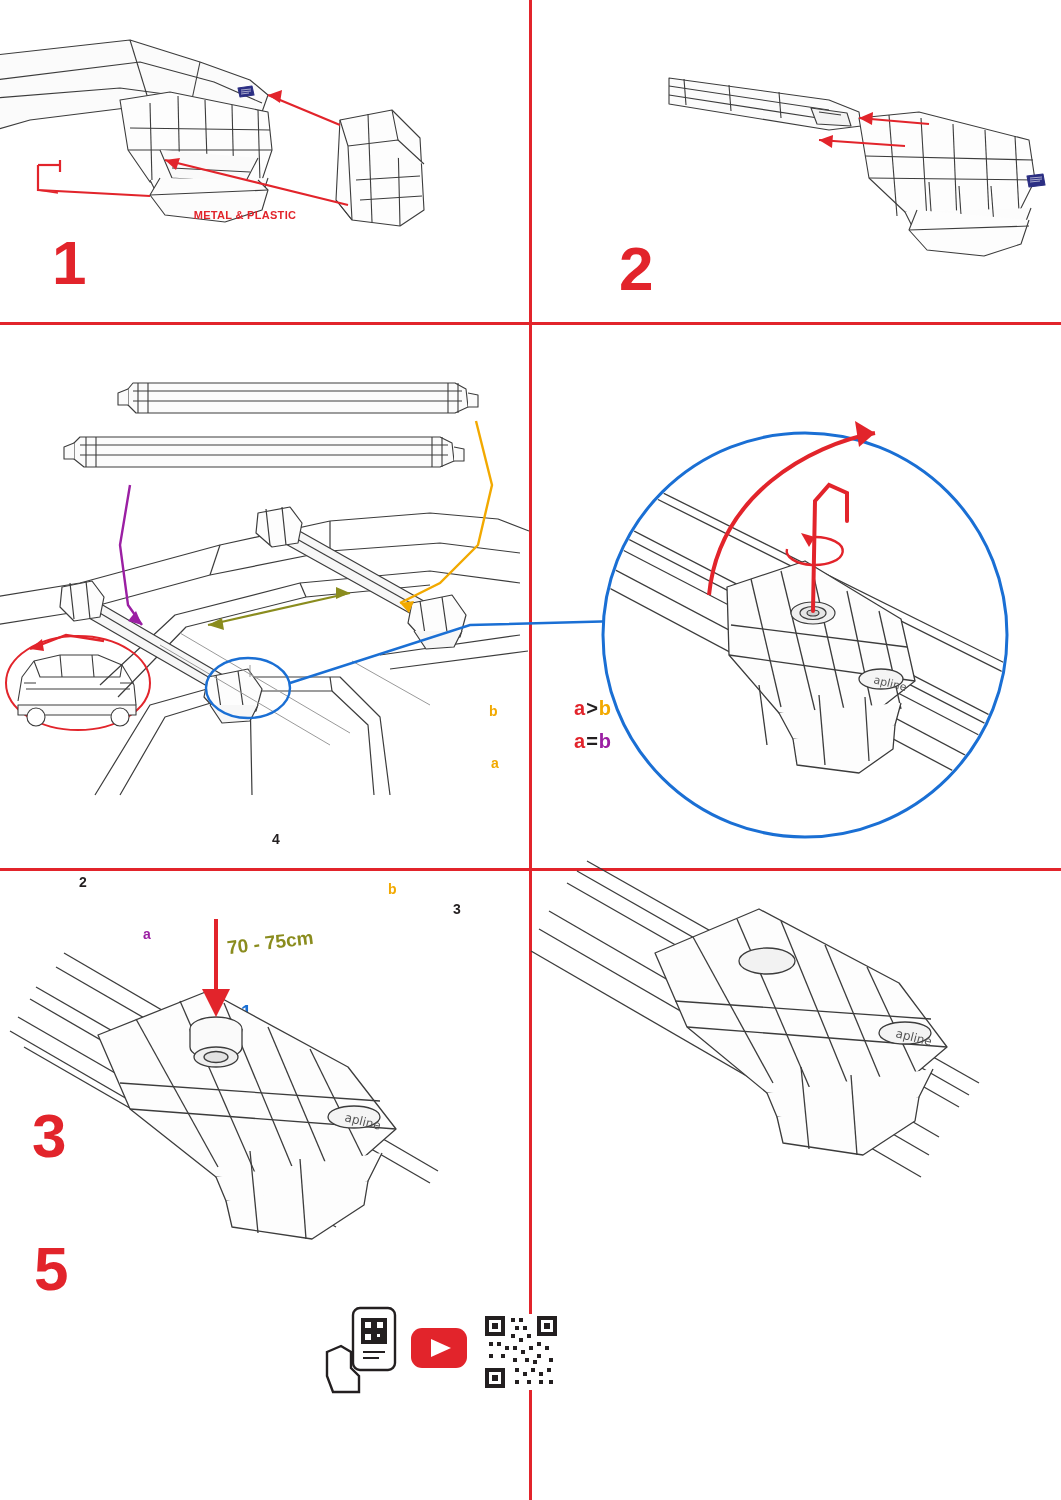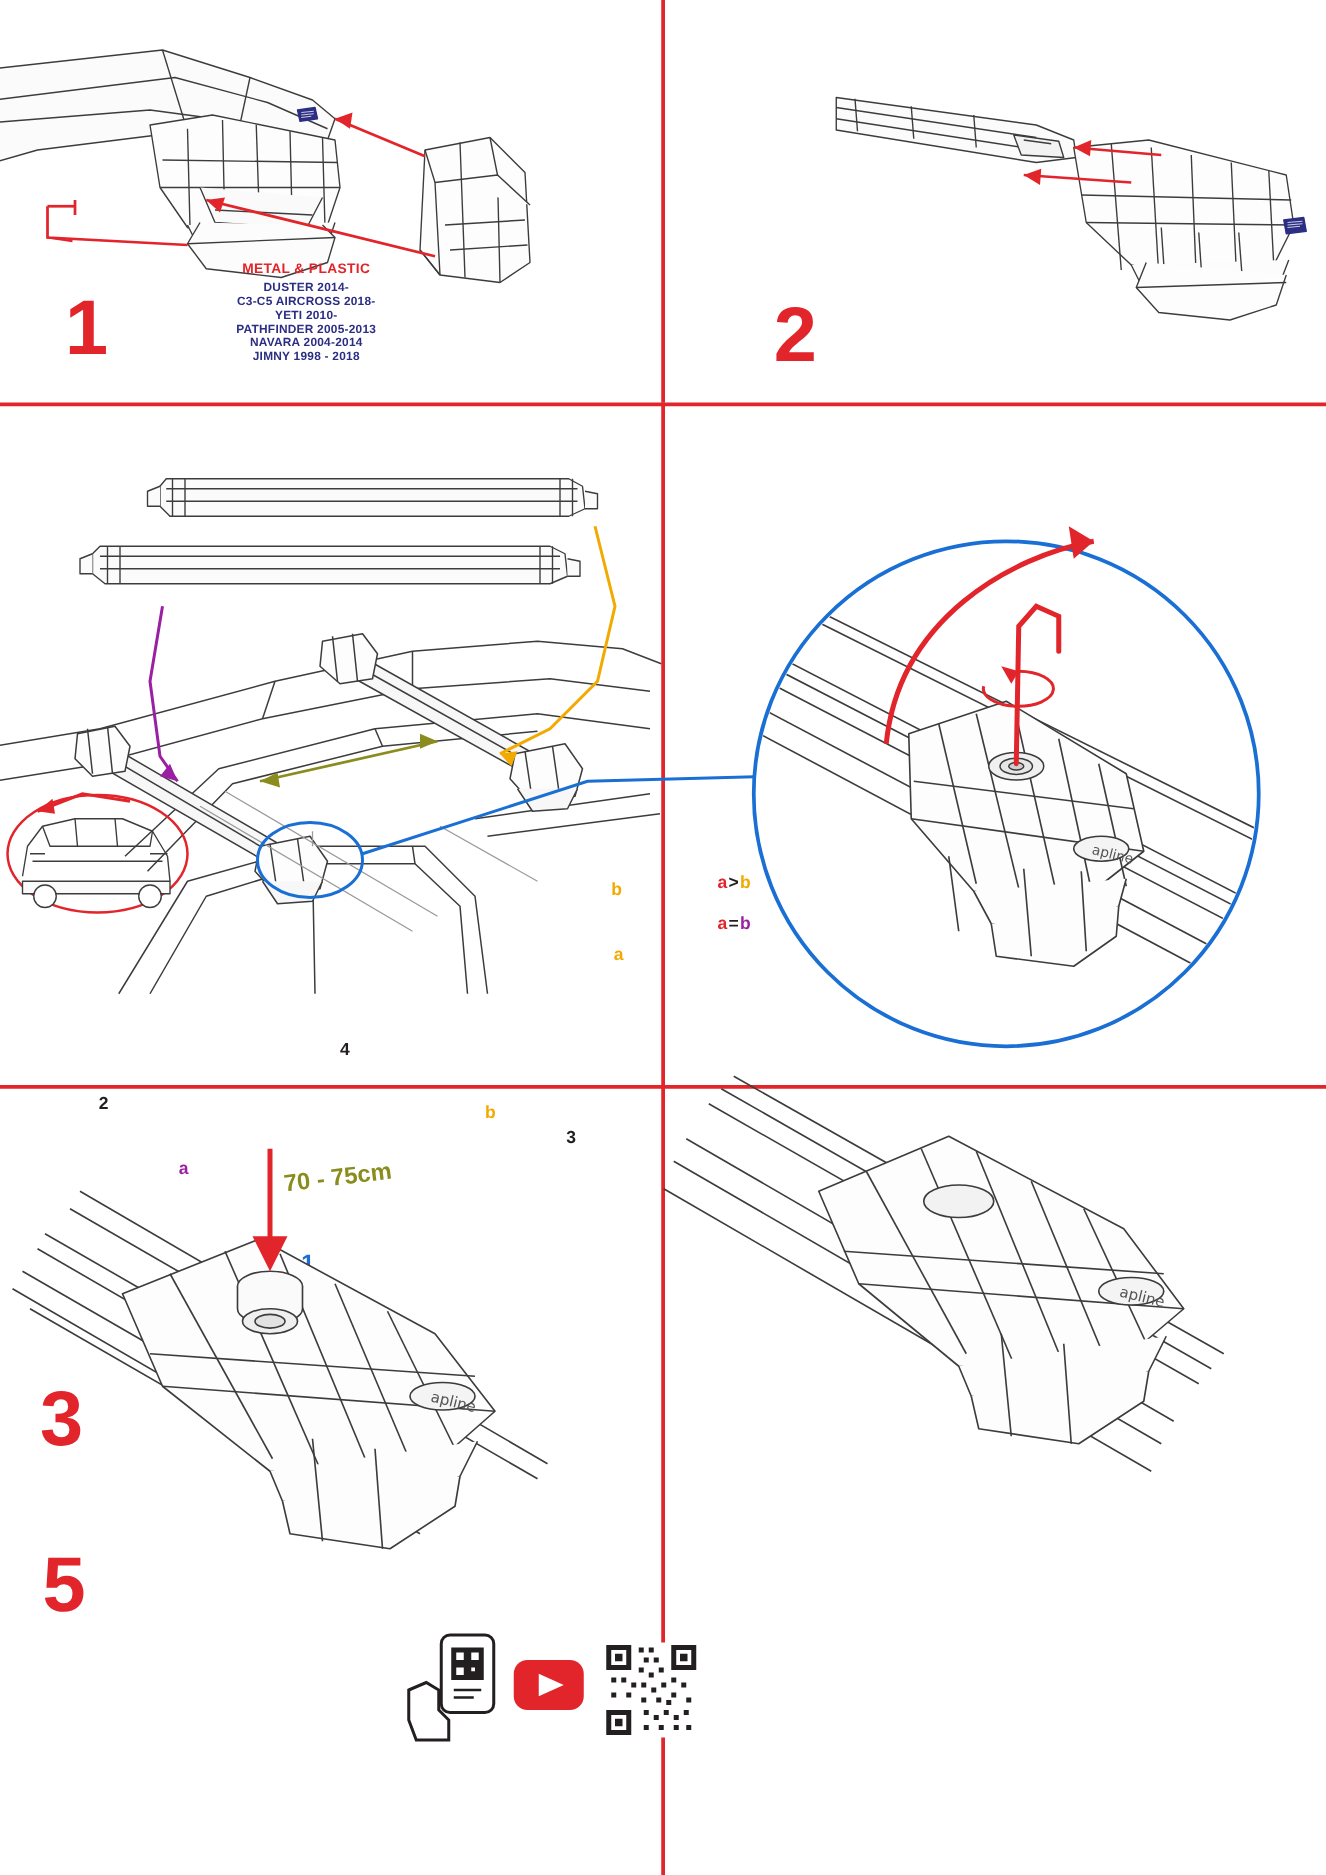--- a/index.html
+++ b/index.html
@@ -46,21 +46,21 @@
     font-size:9.5px;
     font-weight:700;
     line-height:1.15;
     text-align:center;
     width:200px;
     letter-spacing:.2px;
   }
 
   .ab-formula {
     position:absolute;
-    font-size:14px;
+    font-size:20px;
     font-weight:700;
     letter-spacing:1px;
   }
   .ab-formula .a { color:#e2242b; }
   .ab-formula .op { color:#231f20; }
   .ab-formula .b1 { color:#f2a900; }
   .ab-formula .b2 { color:#9b1fa3; }
 
   .label-small { position:absolute; font-size:14px; font-weight:700; }
   .lab-b-top { color:#f2a900; }
@@ -147,28 +147,20 @@
         <path d="M38 165 L38 190 L150 196"></path>
         <path d="M60 160 L60 172"></path>
       </g>
       <polygon points="268,95 282,90 280,103" fill="#e2242b"></polygon>
       <polygon points="165,160 180,158 176,170" fill="#e2242b"></polygon>
       <path d="M38 165 L60 165" stroke="#e2242b" stroke-width="2.2" fill="none"></path>
       <path d="M38 190 L58 193" stroke="#e2242b" stroke-width="1.6" fill="none"></path>
     </svg>
 
     <div class="metal-title" style="left:145px;top:209px;">METAL &amp; PLASTIC</div>
-    <div class="metal-list" style="left:145px;top:226px;">
-      <div>DUSTER 2014-</div>
-      <div>C3-C5 AIRCROSS 2018-</div>
-      <div>YETI 2010-</div>
-      <div>PATHFINDER 2005-2013</div>
-      <div>NAVARA 2004-2014</div>
-      <div>JIMNY 1998 - 2018</div>
-    </div>
     <div class="stepnum" style="left:52px;top:232px;font-size:62px;">1</div>
   </div>
 
   <div class="panel" style="left:529px;top:0;width:532px;height:322px;">
     <svg width="532" height="322" viewBox="0 0 532 322">
       <g fill="none" stroke="#3c3c3c" stroke-width="1.1" stroke-linejoin="round">
 
         <path d="M140 78 L300 100 L330 112 L332 126 L300 130 L140 104 Z" fill="#fbfbfb"></path>
         <path d="M140 86 L300 110"></path>
         <path d="M140 95 L302 120"></path>

